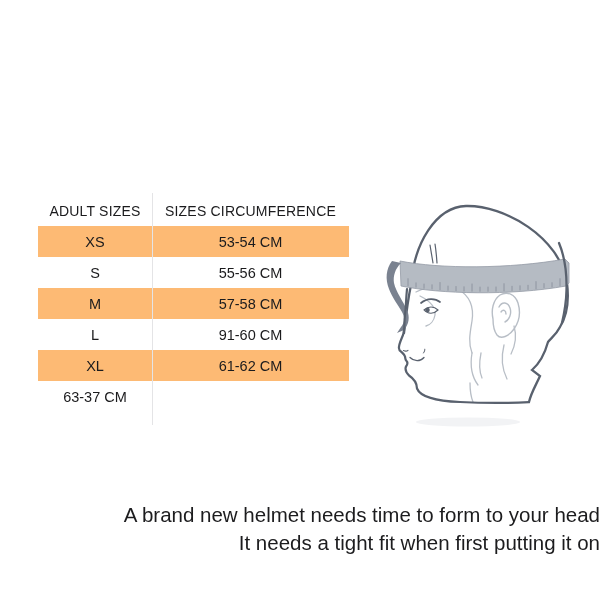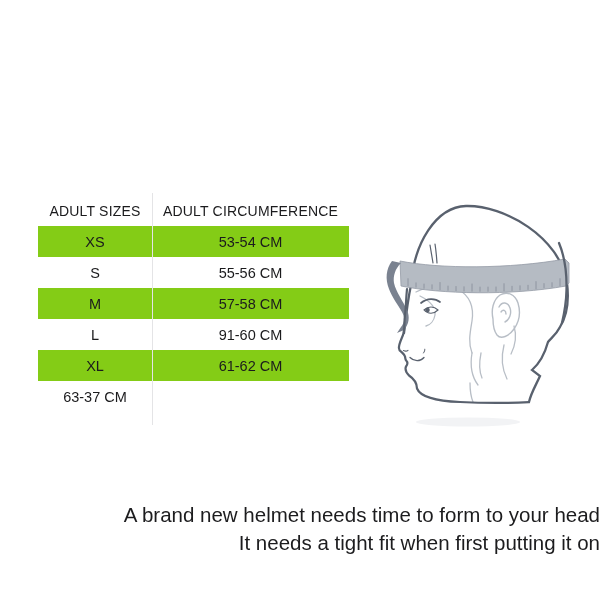--- a/index.html
+++ b/index.html
@@ -15,21 +15,21 @@
   .size-table{
     position:absolute;left:38px;top:195px;width:311px;
     color:#1b1b1d;
   }
   .t-row{
     display:grid;grid-template-columns:114px 197px;
     height:31px;align-items:center;text-align:center;
   }
   .t-head{font-size:14px;letter-spacing:.2px;}
   .t-body{font-size:14.5px;}
-  .t-row.stripe{background:#84cc16;}
+  .t-row.stripe{background:#fdba74;}
   .col-divider{
     position:absolute;left:114px;top:-2px;width:1px;height:232px;
     background:#e4e4e6;
   }
 
   
   .illo{position:absolute;left:380px;top:195px;width:215px;height:245px;}
 
   
   .fit-note{
@@ -38,21 +38,21 @@
   }
 </style>
 </head>
 <body>
 
 <div class="page">
 
   <div class="size-table">
     <div class="t-row t-head">
       <div>ADULT SIZES</div>
-      <div>ADULT CIRCUMFERENCE</div>
+      <div>SIZES CIRCUMFERENCE</div>
     </div>
     <div class="t-row t-body stripe">
       <div>XS</div>
       <div>53-54 CM</div>
     </div>
     <div class="t-row t-body">
       <div>S</div>
       <div>55-56 CM</div>
     </div>
     <div class="t-row t-body stripe">

